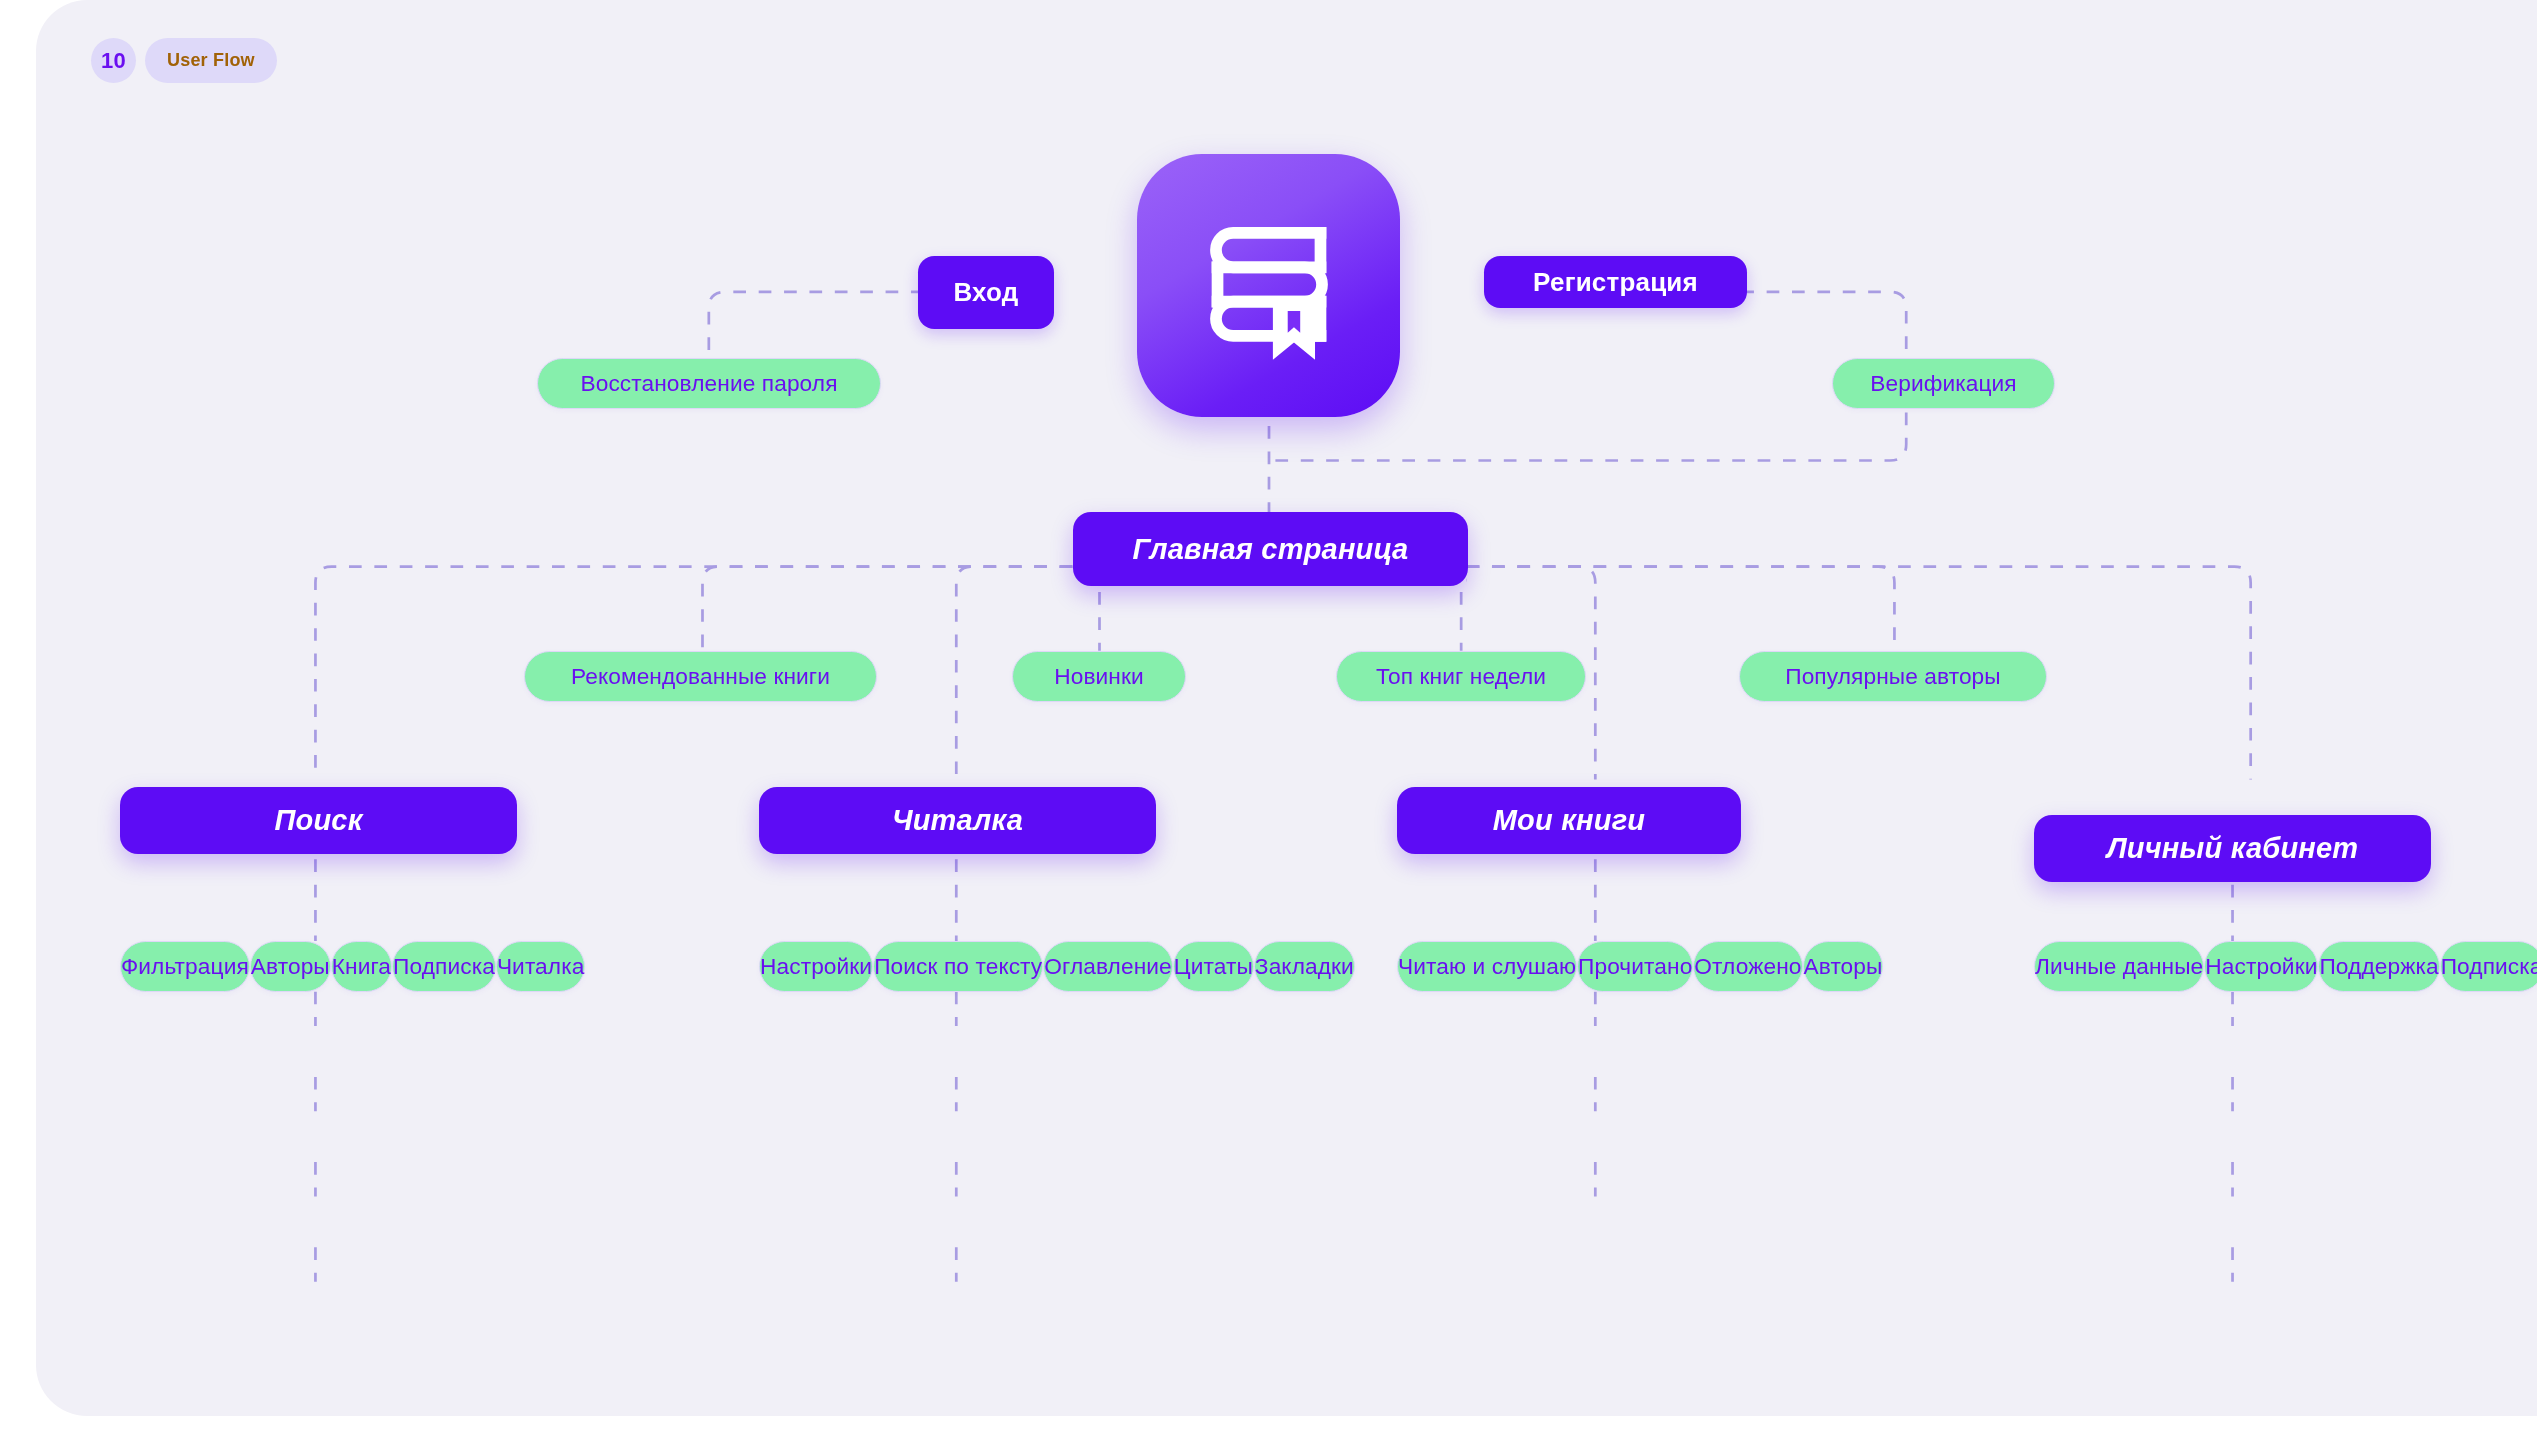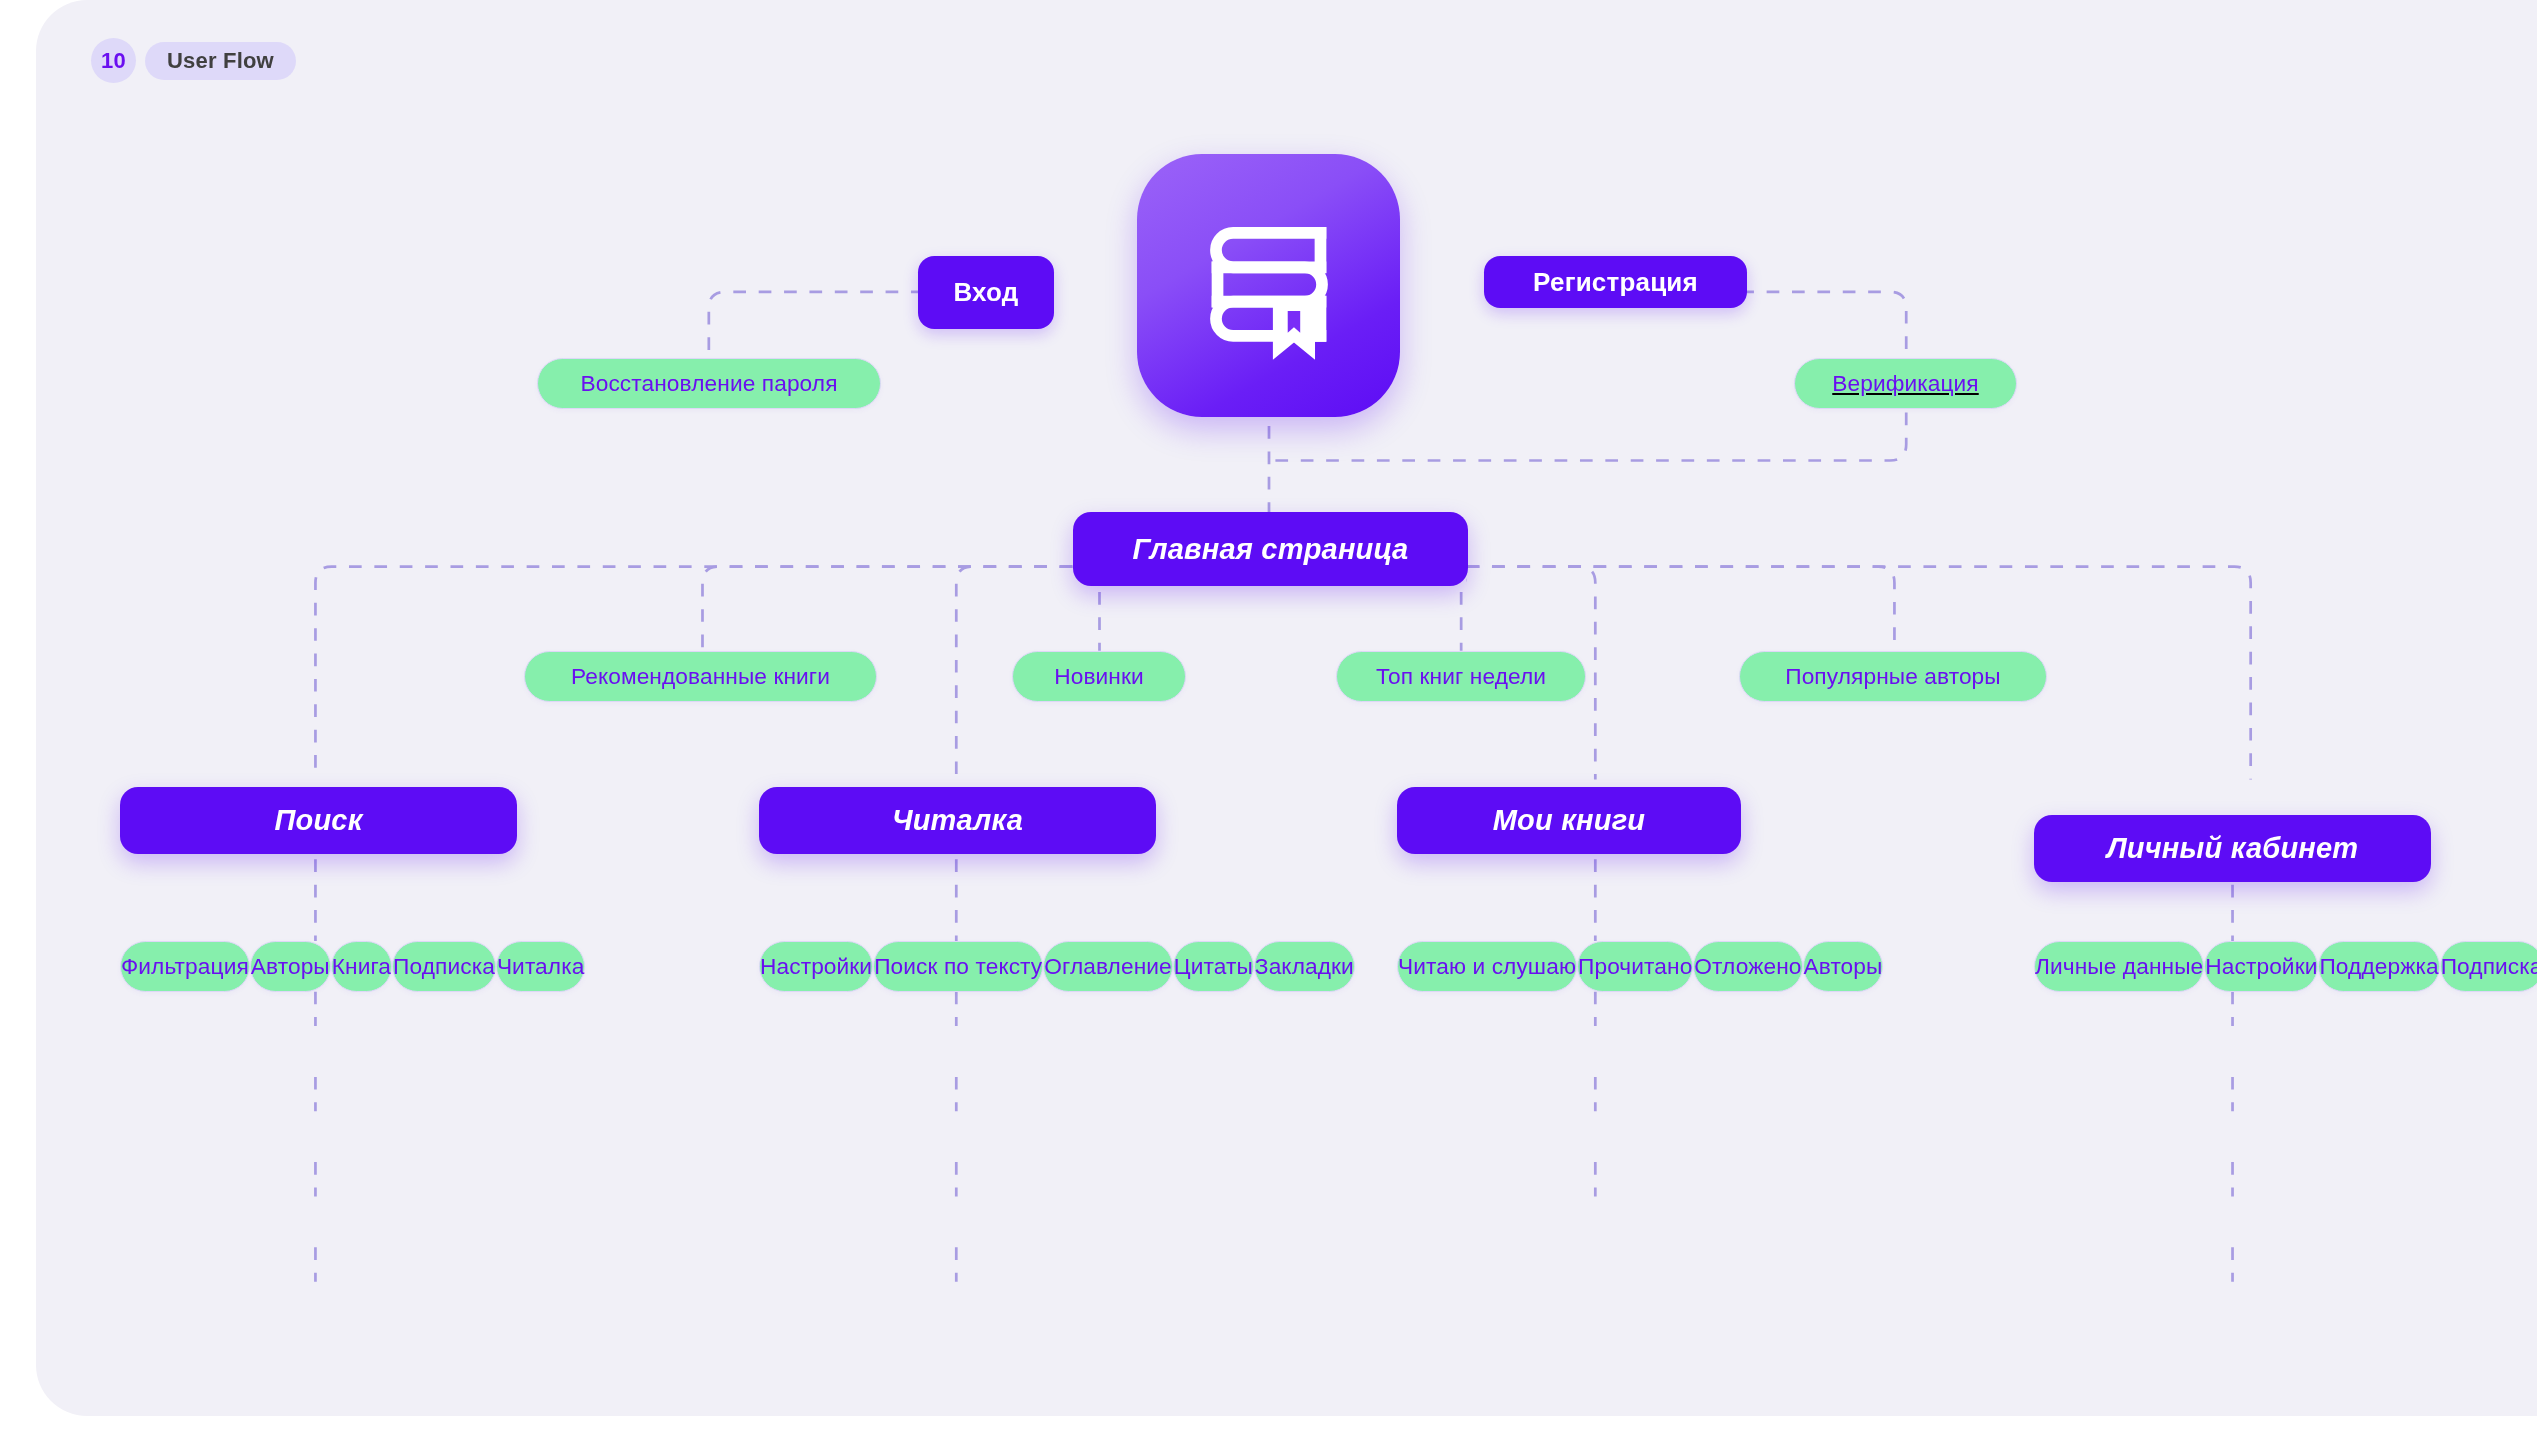--- a/index.html
+++ b/index.html
@@ -31,24 +31,24 @@
   }
   .badge-num {
     width: 45px; height: 45px; border-radius: 50%;
     background: #ded9f9;
     color: #6a0ff0;
     font-size: 22px; font-weight: 700;
     display: flex; align-items: center; justify-content: center;
     letter-spacing: 0.2px;
   }
   .badge-pill {
-    height: 38px; border-radius: 22.7px;
+    height: 45px; border-radius: 22.7px;
     background: #ded9f9;
-    color: #404040;
-    font-size: 22px; font-weight: 700;
+    color: #a16207;
+    font-size: 18px; font-weight: 700;
     display: flex; align-items: center;
     padding: 0 22px;
     letter-spacing: 0.2px;
   }
 
   
   #wires { position: absolute; left: 0; top: 0; width: 2538px; height: 1454px; z-index: 5; }
   #wires path { fill: none; stroke: #a89ce2; stroke-width: 3; stroke-dasharray: 14 14; stroke-linecap: butt; }
 
   
@@ -175,21 +175,21 @@
   </div>
 
   <div class="node" style="left:537px; top:358px;">
     <div class="pill" style="width:344px; height:51px;">Восстановление пароля</div>
   </div>
 
   <div class="node" style="left:1484px; top:256px;">
     <div class="btn-primary" style="width:263px; height:52px;">Регистрация</div>
   </div>
 
-  <div class="node" style="left:1794px; top:358px;text-decoration:underline;">
+  <div class="node" style="left:1832px; top:358px;">
     <div class="pill" style="width:223px; height:51px;">Верификация</div>
   </div>
 
   <div class="node" style="left:1073px; top:512px;">
     <div class="btn-primary big" style="width:395px; height:74px;">Главная страница</div>
   </div>
 
   <div class="node" style="left:524px; top:651px;">
     <div class="pill" style="width:353px; height:51px;">Рекомендованные книги</div>
   </div>

